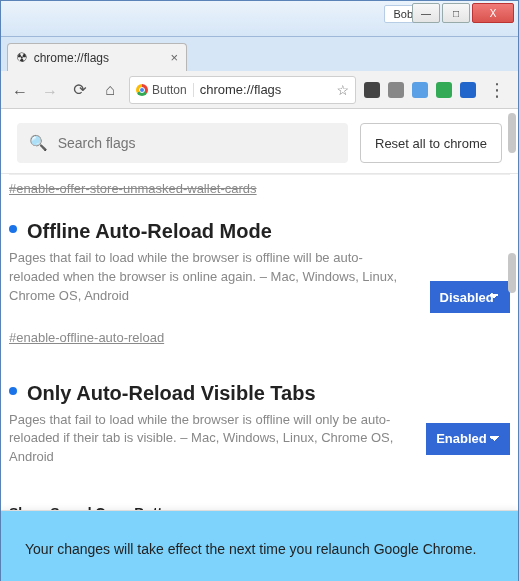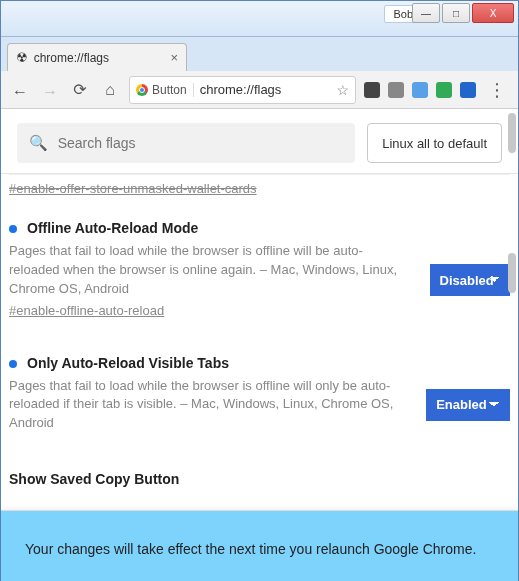--- a/index.html
+++ b/index.html
@@ -37,25 +37,25 @@
   .search-input{flex:1;border:none;background:transparent;font-size:14px;color:#555;outline:none;}
   .reset-btn{height:40px;padding:0 14px;border:1px solid #c9c9c9;border-radius:4px;background:#fff;color:#333;font-size:13px;}
 
   .flags-body{height:calc(100% - 64px - 78px);overflow:hidden;position:relative;padding:0 8px;}
   .scroll-inner{position:relative;}
   .prev-frag{color:#8a8a8a;font-size:13px;text-decoration:underline line-through;padding:6px 0 2px;border-top:1px solid #eee;white-space:nowrap;overflow:hidden;}
 
   .flag{padding:22px 0 14px;border-bottom:0;}
   .flag-head{display:flex;align-items:flex-start;gap:10px;}
   .blue-dot{width:8px;height:8px;border-radius:50%;background:#1a73e8;margin-top:5px;flex-shrink:0;}
-  .flag-title{font-weight:600;font-size:14px;color:#222;}
+  .flag-title{font-weight:600;font-size:20px;color:#222;}
   .flag-row{display:flex;gap:18px;margin-top:6px;}
   .flag-desc{flex:1;font-size:13px;color:#888;line-height:1.45;}
   .flag-select{width:150px;height:32px;background:#3268d6;color:#fff;border:none;font-size:13px;font-weight:600;padding:0 10px;align-self:center;appearance:none;-webkit-appearance:none;background-image:linear-gradient(45deg,transparent 50%,#fff 50%),linear-gradient(135deg,#fff 50%,transparent 50%);background-position:calc(100% - 16px) 13px,calc(100% - 11px) 13px;background-size:5px 5px,5px 5px;background-repeat:no-repeat;}
-  .flag-anchor{display:inline-block;margin-top:4px;font-size:13px;color:#8a8a8a;text-decoration:underline;text-align:right;}
+  .flag-anchor{display:inline-block;margin-top:24px;font-size:13px;color:#8a8a8a;text-decoration:underline;text-align:right;}
 
   .clipped-title{font-weight:600;font-size:14px;color:#222;padding-top:24px;}
 
   .relaunch-bar{position:absolute;bottom:0;left:0;right:0;height:78px;border-top:1px solid #ddd;background:#7dd3fc;display:flex;align-items:center;padding:0 18px;gap:16px;box-shadow:0 -2px 6px rgba(0,0,0,0.06);}
   .relaunch-text{flex:1;font-size:14px;color:#222;line-height:1.4;padding:0 6px;}
   .relaunch-btn{background:#3268d6;color:#fff;border:none;font-weight:700;font-size:12px;padding:12px 16px;letter-spacing:0.3px;text-align:center;line-height:1.25;}
 
   .page-scrollbar{position:absolute;right:2px;top:0;width:12px;height:100%;}
   .scroll-thumb{position:absolute;right:0;width:8px;height:40px;background:#c7c7c7;border-radius:4px;}
   .thumb1{top:4px;}
@@ -109,21 +109,21 @@
     <span class="menu-dots">⋮</span>
   </div>
 
   <div class="page">
 
     <div class="flags-header">
       <div class="search-wrap">
         <span class="search-icon">🔍</span>
         <input class="search-input" placeholder="Search flags" style="">
       </div>
-      <button class="reset-btn">Linux all to default</button>
+      <button class="reset-btn">Reset all to chrome</button>
     </div>
 
     <div class="flags-body">
       <div class="scroll-inner">
         <div class="prev-frag">#enable-offer-store-unmasked-wallet-cards</div>
 
         <div class="flag">
           <div class="flag-head">
             <span class="blue-dot"></span>
             <span class="flag-title">Offline Auto-Reload Mode</span>

